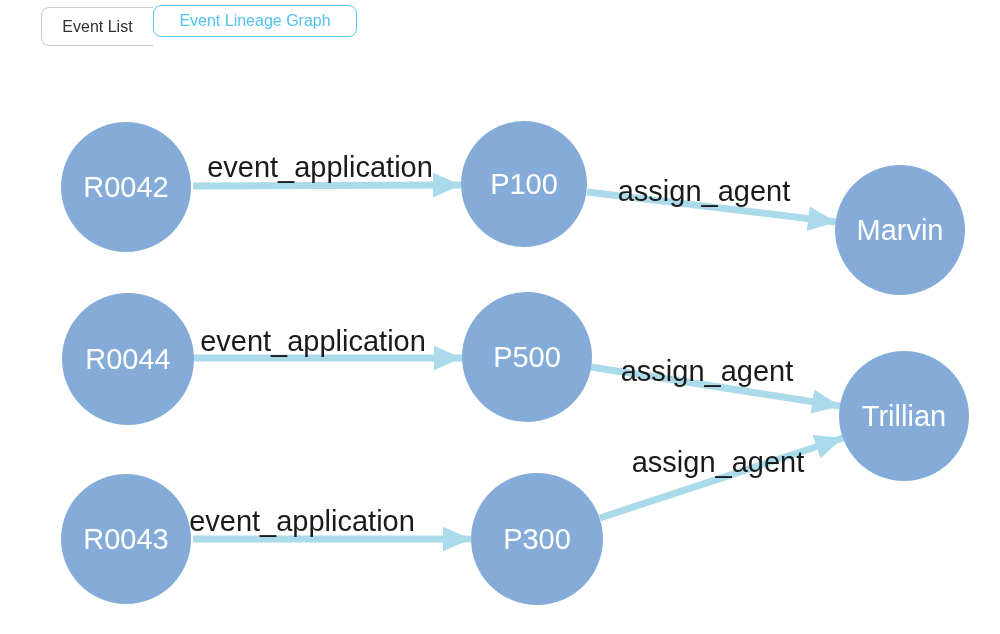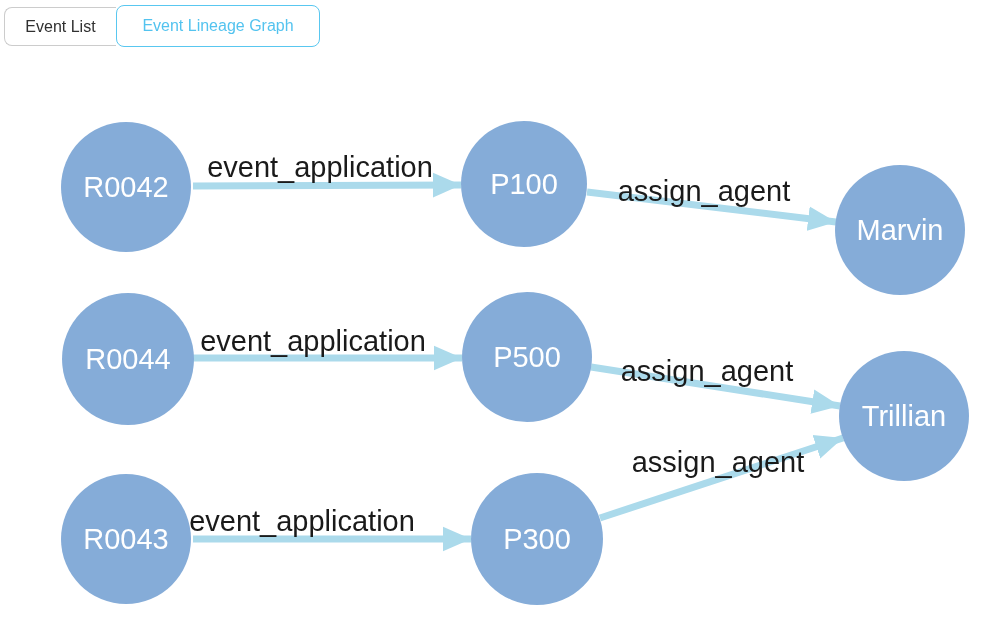--- a/index.html
+++ b/index.html
@@ -33,24 +33,25 @@
     white-space: nowrap;
   }
   .tab-btn.inactive {
     margin-top: 7px;
     height: 39px;
     width: 112px;
     color: #303030;
     border: 1px solid #cccccc;
     border-right: none;
     border-radius: 8px 0 0 8px;
+    margin-left: 37px;
   }
   .tab-btn.active {
     margin-top: 5px;
-    height: 42px;
+    height: 32px;
     width: 204px;
     color: #53c3ef;
     border: 1px solid #59c7f0;
     border-radius: 8px;
   }
 
   
   .graph-svg {
     position: absolute;
     top: 0; left: 0;

